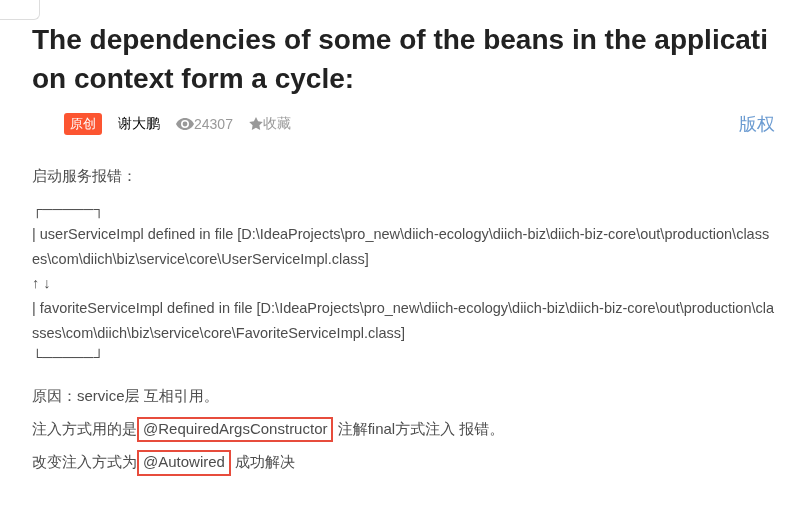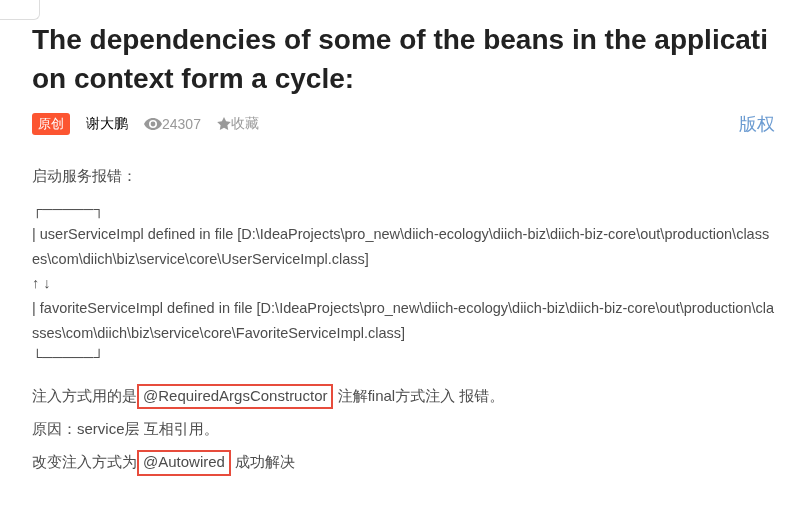--- a/index.html
+++ b/index.html
@@ -39,20 +39,21 @@
     font-size: 14px;
     color: #999;
     margin-bottom: 26px;
   }
   .badge {
     background: #fc5531;
     color: #fff;
     font-size: 13px;
     padding: 2px 6px;
     border-radius: 3px;
+    margin-left: 32px;
   }
   .author { color: #000000; }
   .meta-item { display: inline-flex; align-items: center; }
   .eye-icon svg, .star-icon svg { display: block; }
   .copyright { margin-left: auto; color: #6b9bd1; font-size: 18px; }
   .content {
     font-size: 15px;
     color: #4d4d4d;
     line-height: 1.8;
   }
@@ -107,24 +108,24 @@
     <p>启动服务报错：</p>
 
     <div class="err-block">
       <div class="err-line ascii">┌─────┐</div>
       <div class="err-line">|  userServiceImpl defined in file [D:\IdeaProjects\pro_new\diich-ecology\diich-biz\diich-biz-core\out\production\classes\com\diich\biz\service\core\UserServiceImpl.class]</div>
       <div class="err-line ascii">↑     ↓</div>
       <div class="err-line">|  favoriteServiceImpl defined in file [D:\IdeaProjects\pro_new\diich-ecology\diich-biz\diich-biz-core\out\production\classes\com\diich\biz\service\core\FavoriteServiceImpl.class]</div>
       <div class="err-line ascii">└─────┘</div>
     </div>
 
+    <p>原因：service层 互相引用。</p>
+
     <p>
       <span>注入方式用的是</span><span class="redbox">@RequiredArgsConstructor</span><span> 注解final方式注入 报错。</span>
     </p>
-
-    <p>原因：service层 互相引用。</p>
 
     <p>
       <span>改变注入方式为</span><span class="redbox">@Autowired</span><span> 成功解决</span>
     </p>
   </div>
 
 </div>
 
 </body></html>

